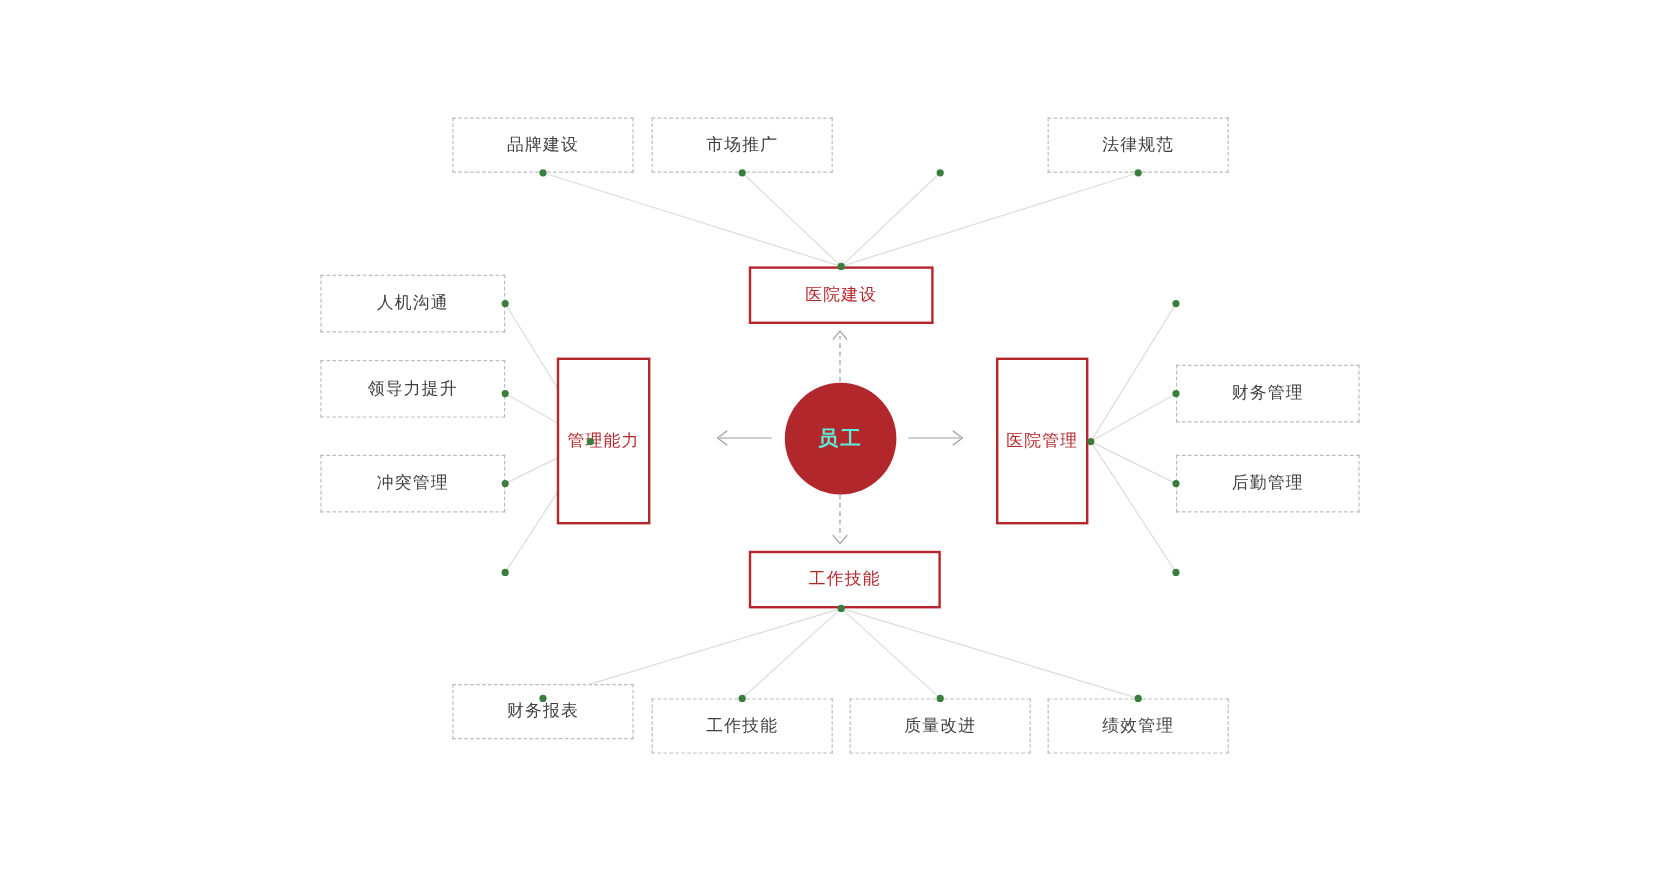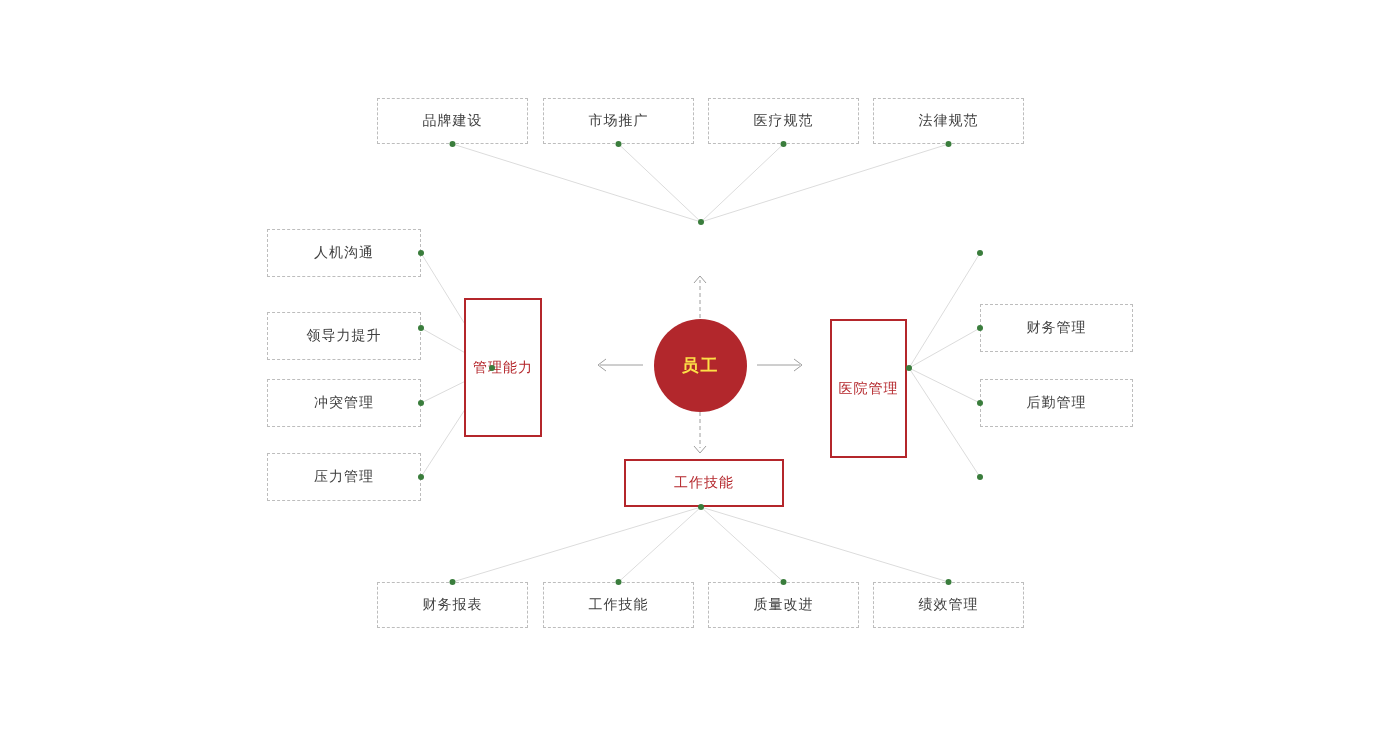--- a/index.html
+++ b/index.html
@@ -42,21 +42,21 @@
   }
   .hub{
     border:2px solid var(--accent-red);
     color:var(--accent-red);
   }
   .center-circle{
     position:absolute;z-index:2;
     left:654px;top:319px;width:93px;height:93px;
     border-radius:50%;
     background:var(--circle-red);
-    color:#fde047;
+    color:#5eead4;
     display:flex;align-items:center;justify-content:center;
     font-size:17px;font-weight:600;letter-spacing:2px;
   }
 </style>
 </head>
 <body>
 
 <div class="canvas">
 
   <svg class="lines-layer" width="1400" height="729" viewBox="0 0 1400 729">
@@ -81,38 +81,37 @@
     <g stroke="#dcdcdc" stroke-width="1" fill="none">
       <line x1="701" y1="507" x2="452.5" y2="582"></line>
       <line x1="701" y1="507" x2="618.5" y2="582"></line>
       <line x1="701" y1="507" x2="783.5" y2="582"></line>
       <line x1="701" y1="507" x2="948.5" y2="582"></line>
     </g>
   </svg>
 
   <div class="node leaf" style="left:377px;top:98px;width:151px;height:46px;">品牌建设</div>
   <div class="node leaf" style="left:543px;top:98px;width:151px;height:46px;">市场推广</div>
-  <div class="node leaf" style="left:708px;top:98px;width:151px;height:46px;">医疗规范</div>
   <div class="node leaf" style="left:267px;top:229px;width:154px;height:48px;">人机沟通</div>
 
   <div class="node leaf" style="left:873px;top:98px;width:151px;height:46px;">法律规范</div>
-  <div class="node leaf" style="left:267px;top:312px;width:154px;height:48px;">领导力提升</div>
+  <div class="node leaf" style="left:267px;top:300px;width:154px;height:48px;">领导力提升</div>
   <div class="node leaf" style="left:267px;top:379px;width:154px;height:48px;">冲突管理</div>
-  <div class="node leaf" style="left:267px;top:453px;width:154px;height:48px;">压力管理</div>
 
   <div class="node leaf" style="left:980px;top:304px;width:153px;height:48px;">财务管理</div>
   <div class="node leaf" style="left:980px;top:379px;width:153px;height:48px;">后勤管理</div>
 
-  <div class="node leaf" style="left:377px;top:582px;width:151px;height:46px;">财务报表</div>
+  <div class="node leaf" style="left:377px;top:570px;width:151px;height:46px;">财务报表</div>
   <div class="node leaf" style="left:543px;top:582px;width:151px;height:46px;">工作技能</div>
   <div class="node leaf" style="left:708px;top:582px;width:151px;height:46px;">质量改进</div>
   <div class="node leaf" style="left:873px;top:582px;width:151px;height:46px;">绩效管理</div>
 
+  <div class="node hub" style="left:624px;top:222px;width:154px;height:48px;">医院建设</div>
   <div class="node hub" style="left:464px;top:298px;width:78px;height:139px;">管理能力</div>
-  <div class="node hub" style="left:830px;top:298px;width:77px;height:139px;margin-top:21px;">医院管理</div>
+  <div class="node hub" style="left:830px;top:298px;width:77px;height:139px;">医院管理</div>
   <div class="node hub" style="left:624px;top:459px;width:160px;height:48px;">工作技能</div>
 
   <div class="center-circle">员工</div>
 
   <svg class="overlay-layer" width="1400" height="729" viewBox="0 0 1400 729">
 
     <g stroke="#9e9e9e" fill="none" stroke-width="1">
       <line x1="700" y1="318" x2="700" y2="280" stroke-dasharray="4 3"></line>
       <polyline points="694,283 700,276 706,283"></polyline>
     </g>

